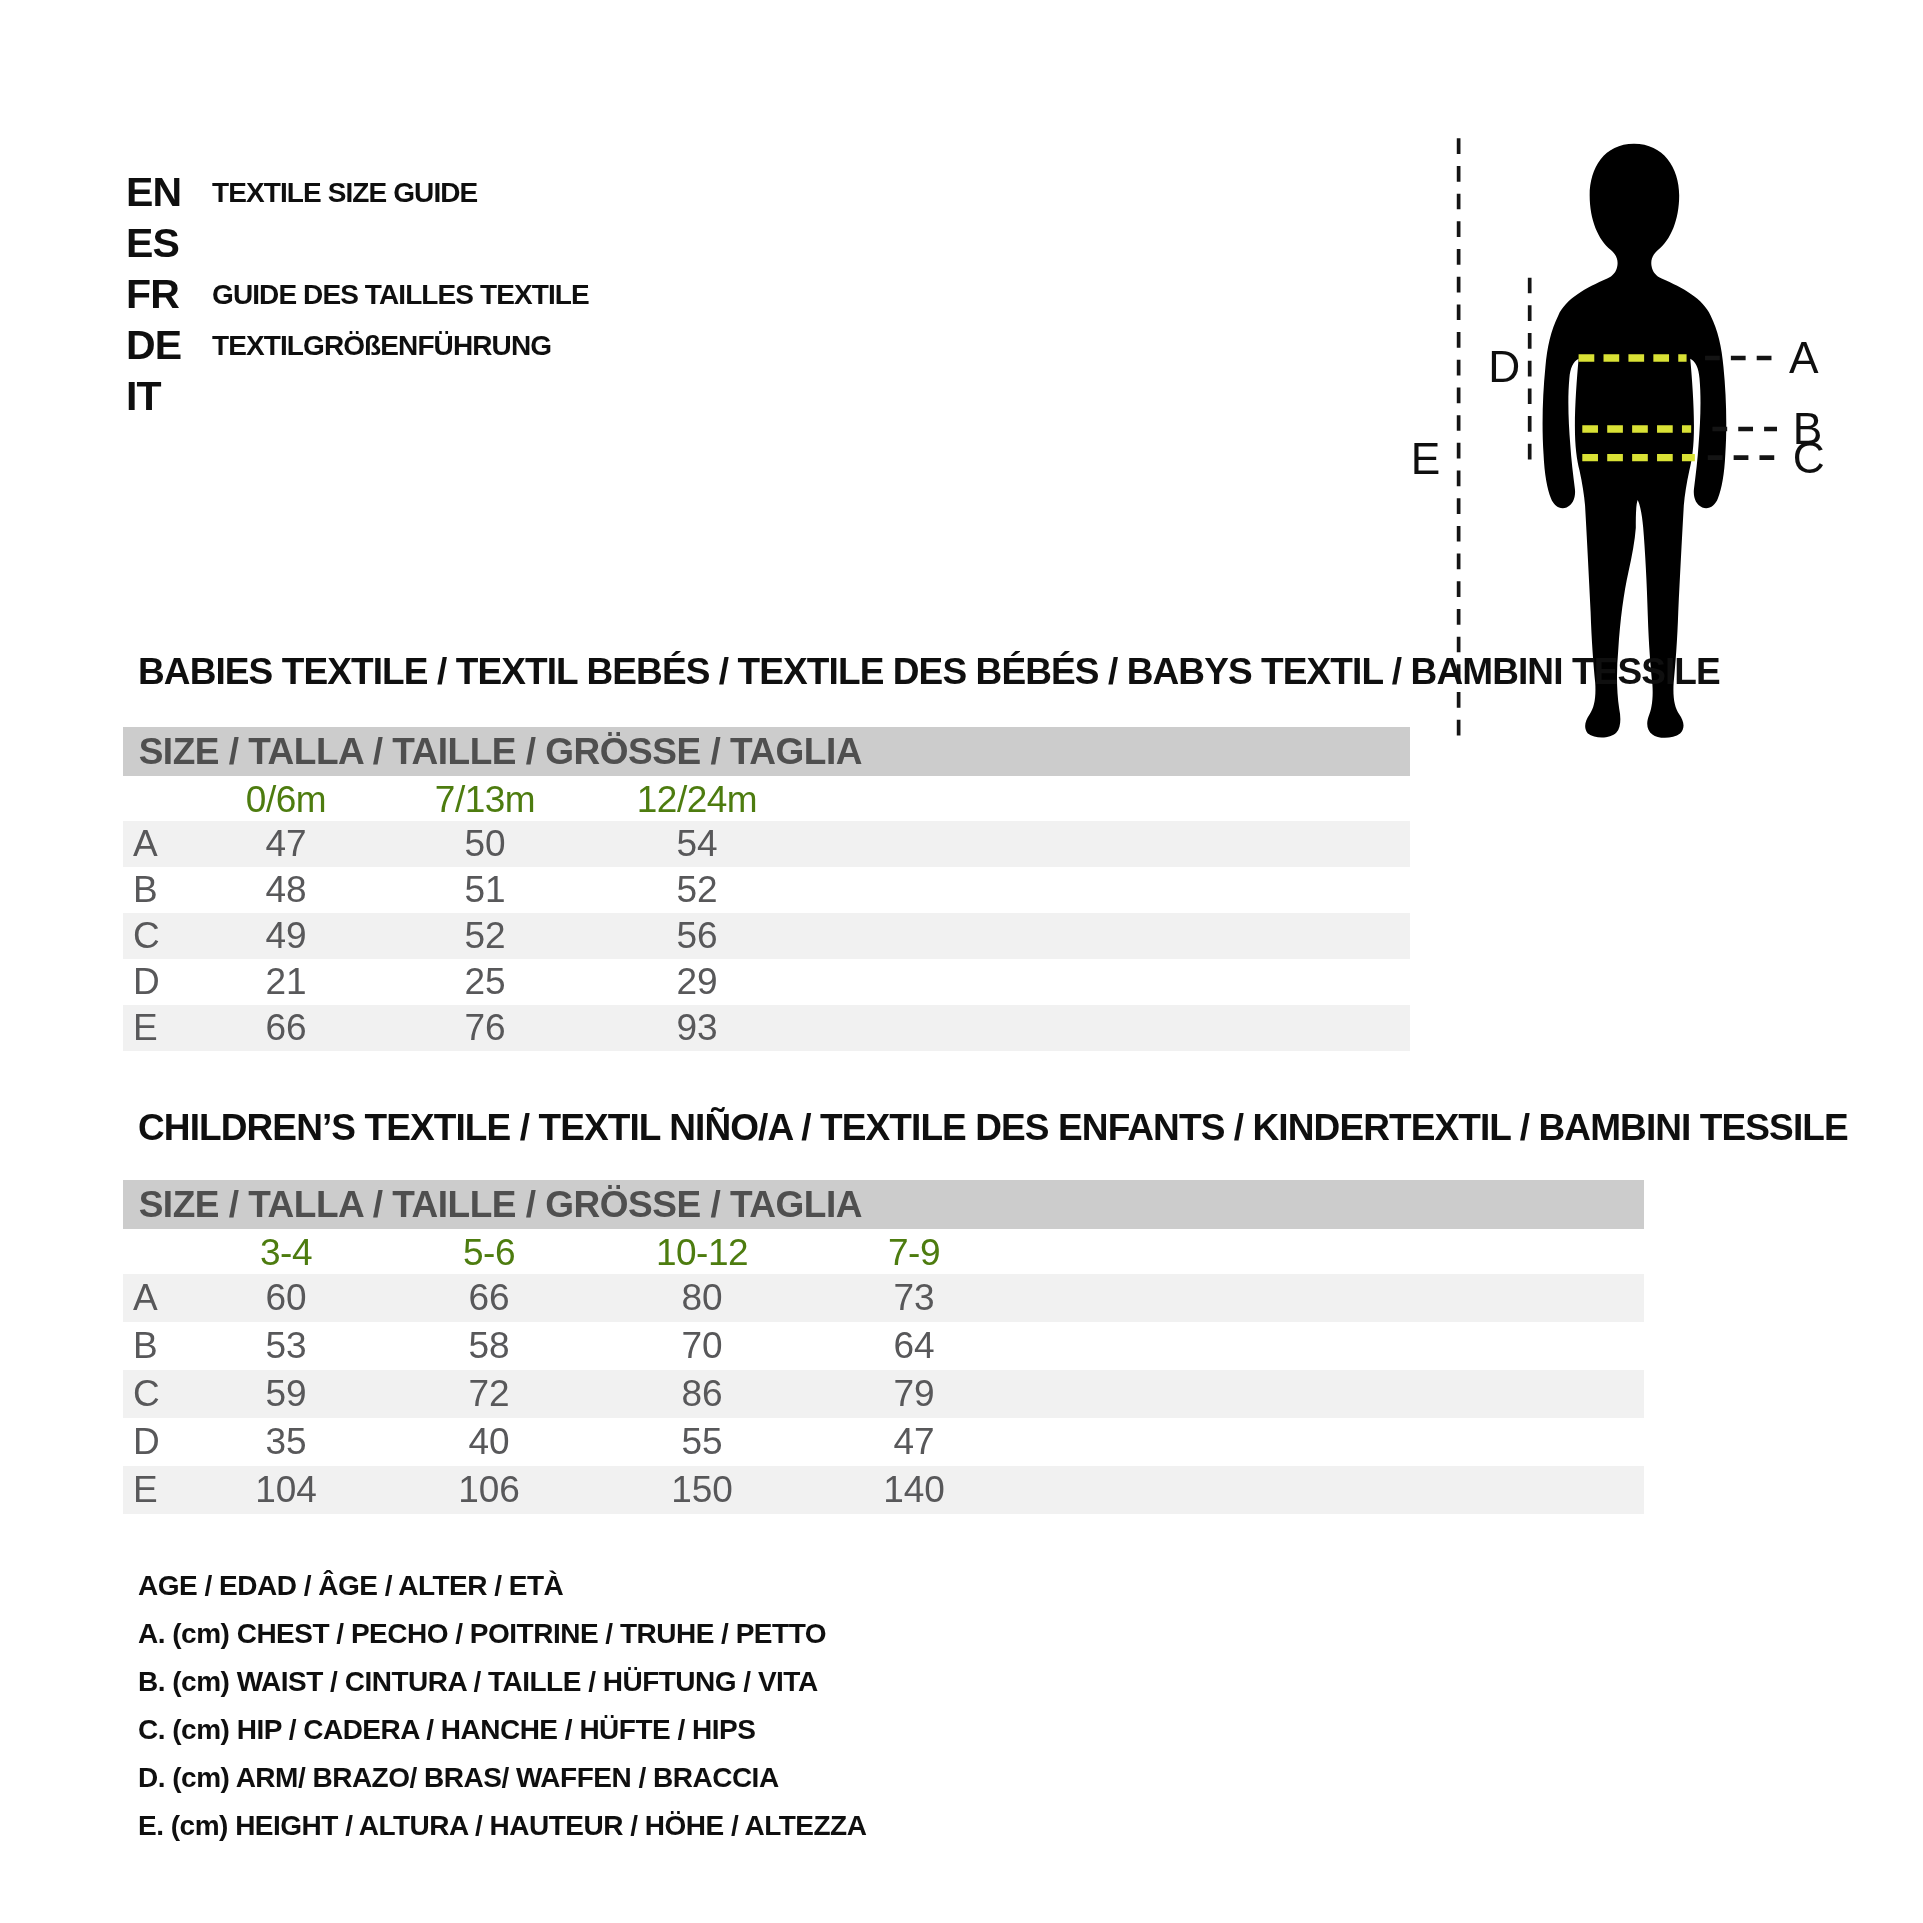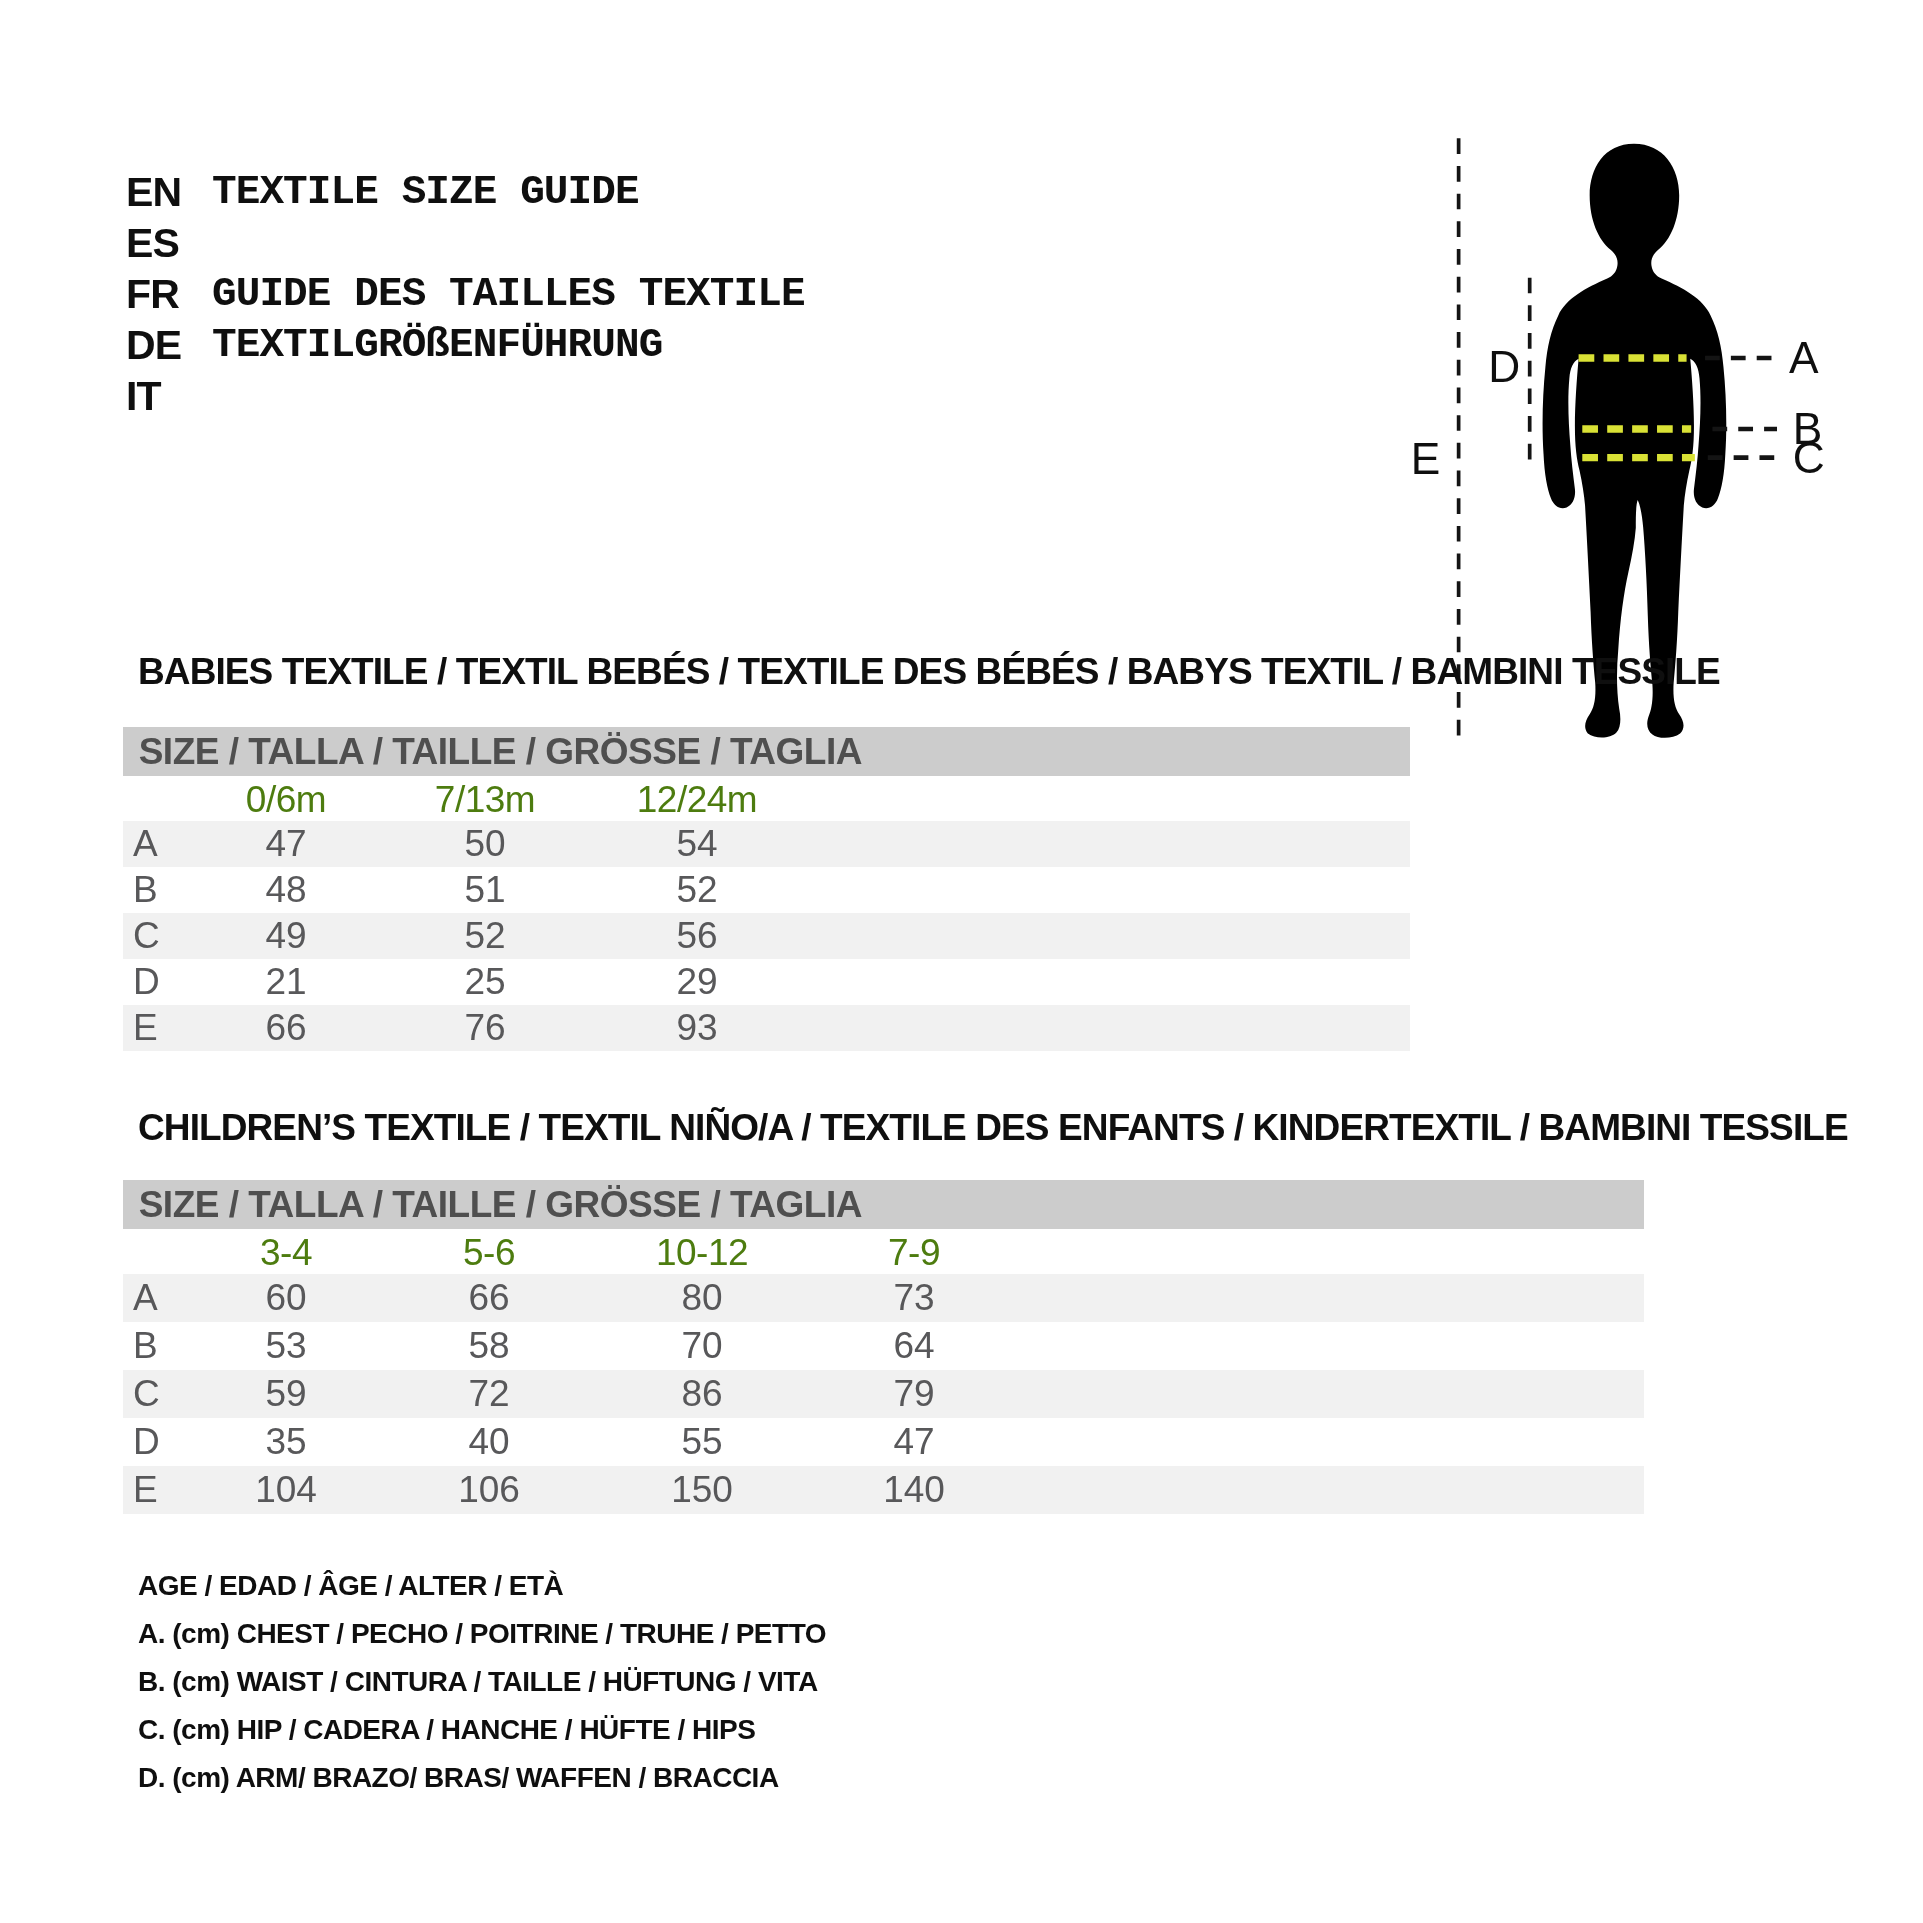--- a/index.html
+++ b/index.html
@@ -4,21 +4,21 @@
 <style>
   html,body{margin:0;padding:0;background:#ffffff;}
   .page{
     position:relative;width:1923px;height:1923px;background:#ffffff;overflow:hidden;
     font-family:"Liberation Sans",sans-serif;color:#0f0f0f;margin-top:44px;
   }
   
   .lang-list{position:absolute;left:126px;top:123px;}
   .lang-row{display:flex;height:51px;line-height:51px;}
   .lang-code{width:86px;font-size:41px;font-weight:bold;letter-spacing:-0.9px;}
-  .lang-title{font-size:41px;font-weight:bold;letter-spacing:-0.9px;white-space:nowrap;font-family:Liberation Mono, monospace;}
+  .lang-title{font-size:28px;font-weight:bold;letter-spacing:-0.9px;white-space:nowrap;}
   
   .sec-heading{position:absolute;left:138px;font-size:37px;font-weight:bold;
     letter-spacing:-0.9px;white-space:nowrap;line-height:39px;}
   
   .size-bar{position:absolute;left:123px;height:49px;background:#cccccc;
     display:flex;align-items:center;}
   .size-bar span{margin-left:15.7px;font-size:37px;font-weight:bold;
     letter-spacing:-0.5px;color:#4f4f4f;white-space:nowrap;}
   
   .col-head-row{position:absolute;left:123px;height:42px;}
@@ -249,16 +249,17 @@
       </div>
     </div>
   </div>
 
   <div class="legend">
     <div>AGE / EDAD / ÂGE / ALTER / ETÀ</div>
     <div>A. (cm) CHEST / PECHO / POITRINE / TRUHE / PETTO</div>
     <div>B. (cm) WAIST / CINTURA / TAILLE / HÜFTUNG / VITA</div>
     <div>C. (cm) HIP / CADERA / HANCHE / HÜFTE / HIPS</div>
     <div>D. (cm) ARM/ BRAZO/ BRAS/ WAFFEN / BRACCIA</div>
+    <div>E. (cm) HEIGHT / ALTURA / HAUTEUR / HÖHE / ALTEZZA</div>
   </div>
 
 </div>
 
 
 </body></html>

